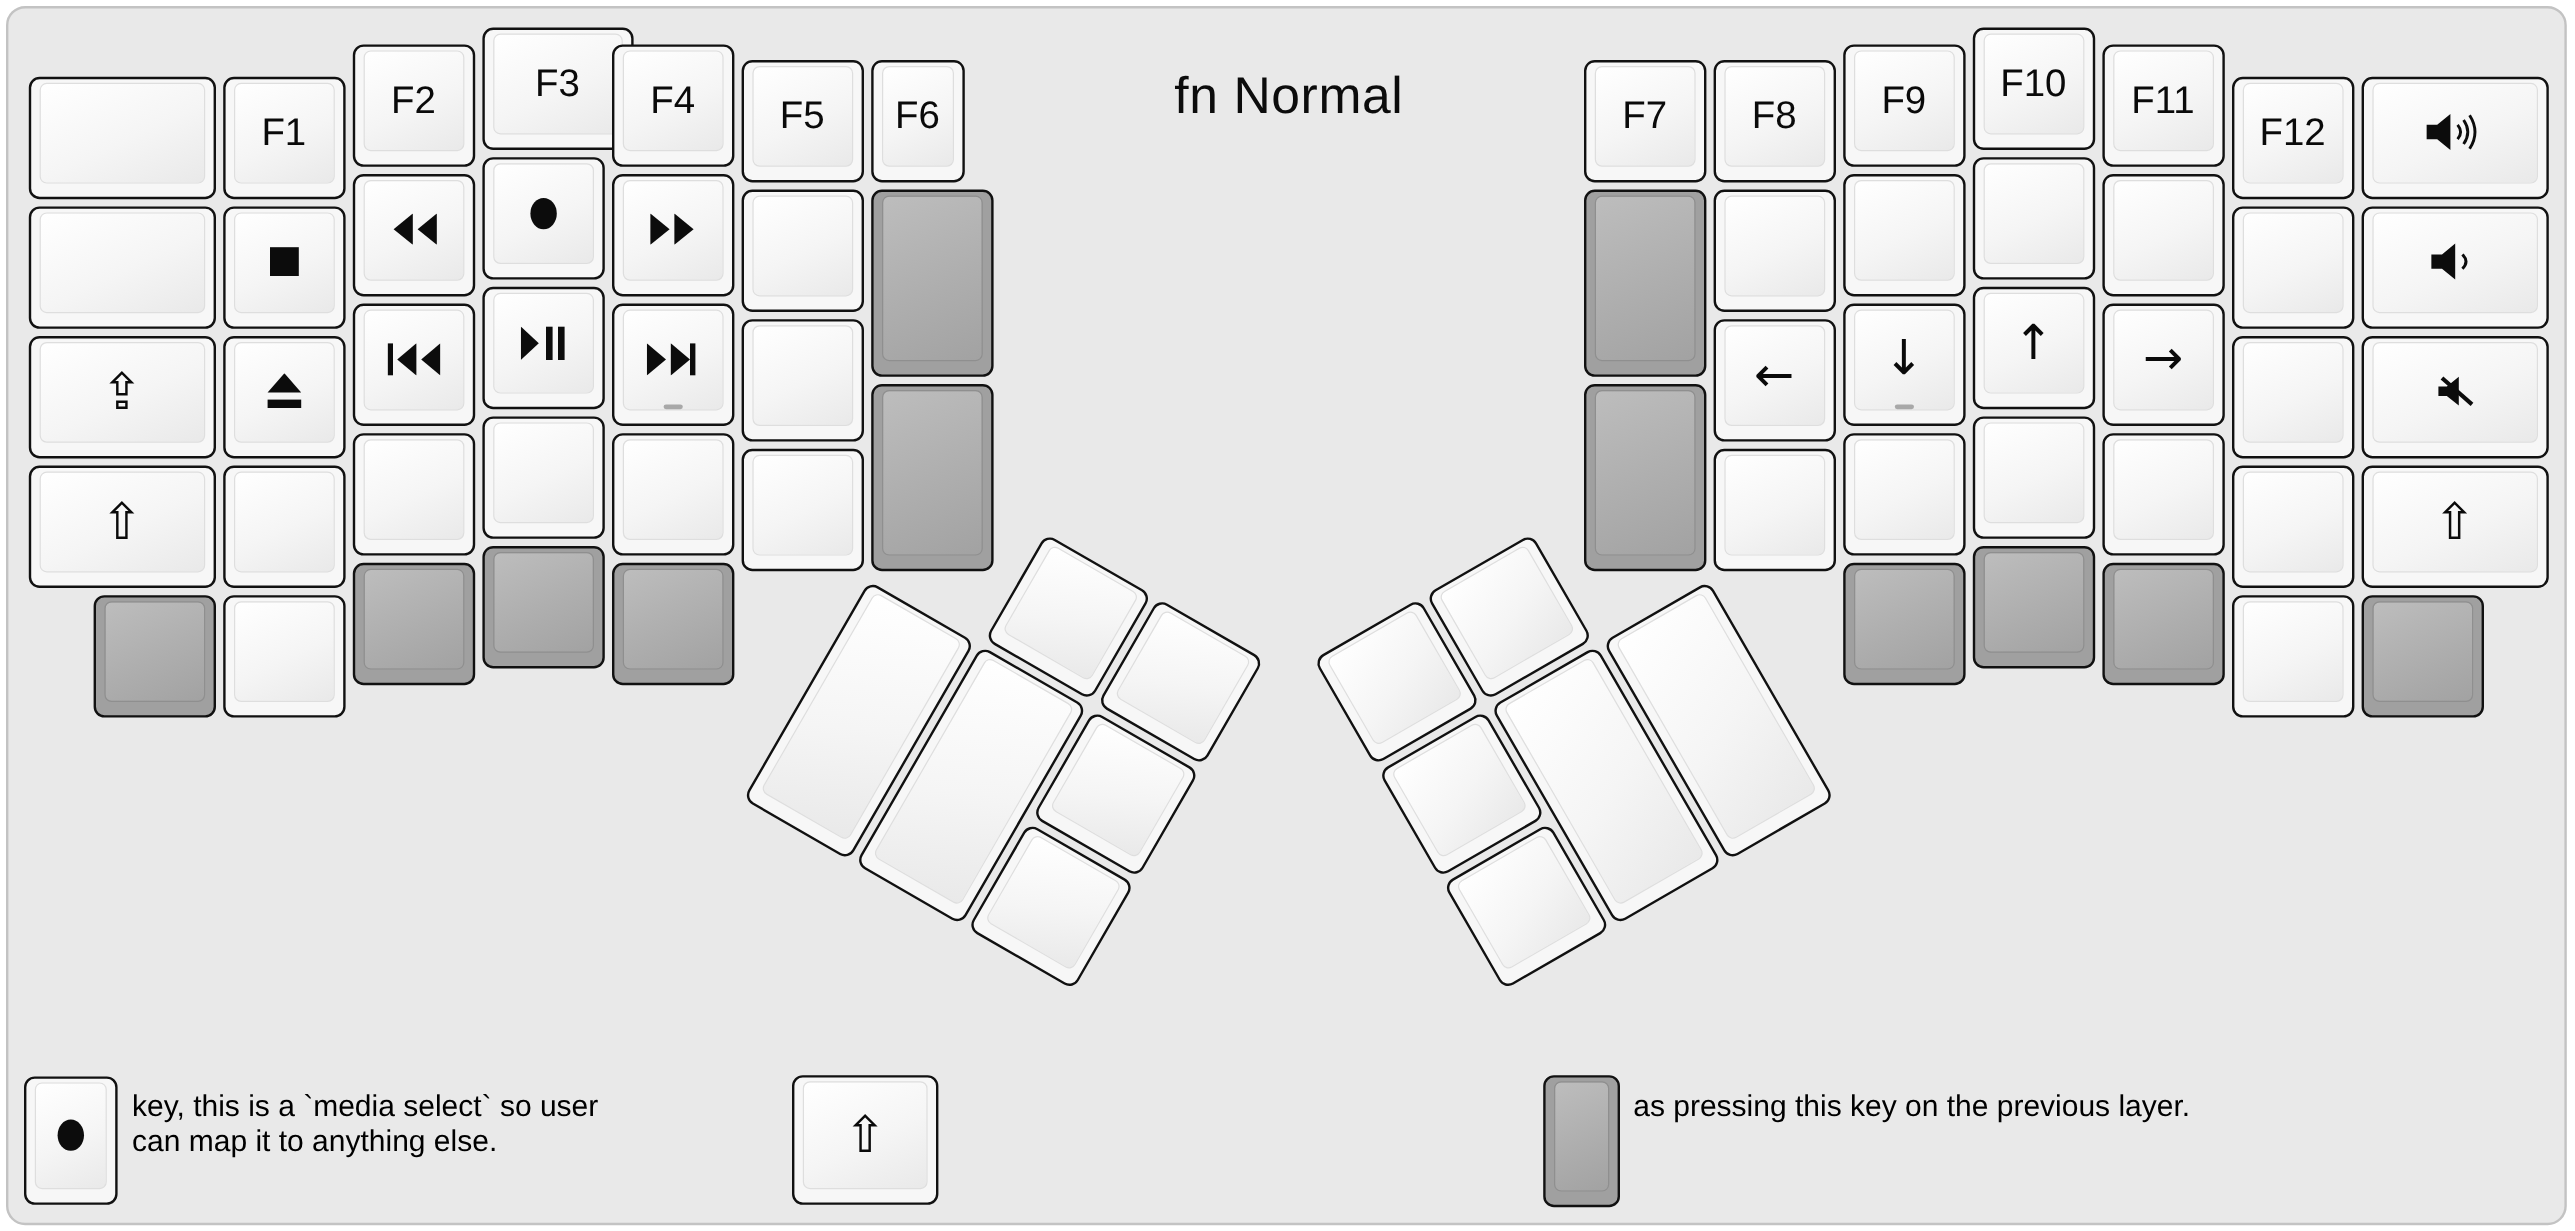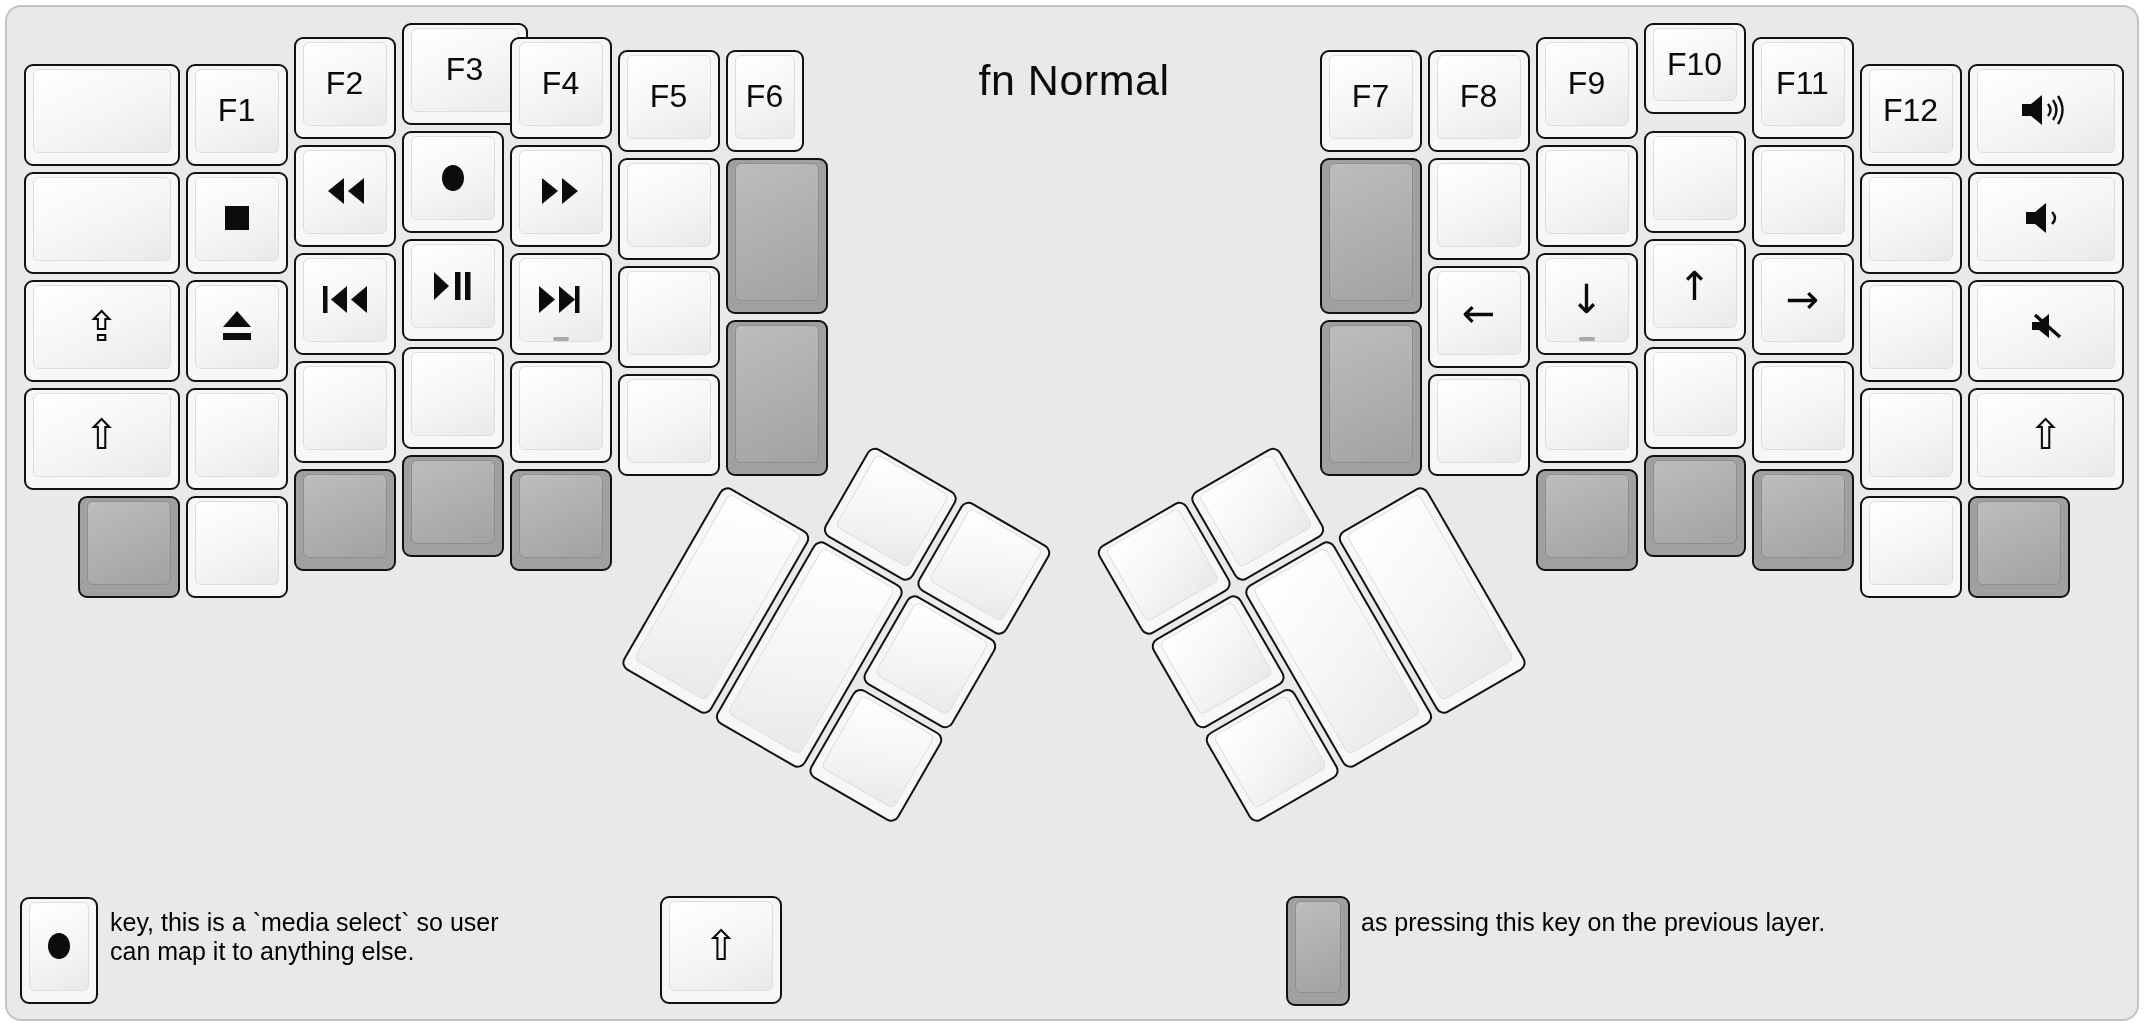--- a/index.html
+++ b/index.html
@@ -195,21 +195,21 @@
           <span class="content flabel">F7</span>
         </div>
         <div class="key k-white" style="left: 1406.5px; top: 29.5px; width: 102px; height: 102px;">
           <div class="surface"></div>
           <span class="content flabel">F8</span>
         </div>
         <div class="key k-white" style="left: 1514.5px; top: 16px; width: 102px; height: 102px;">
           <div class="surface"></div>
           <span class="content flabel">F9</span>
         </div>
-        <div class="key k-white" style="left: 1622.5px; top: 2.5px; width: 102px; height: 91px;">
+        <div class="key k-white" style="left: 1622.5px; top: 2.5px; width: 102px; height: 102px;">
           <div class="surface"></div>
           <span class="content flabel">F10</span>
         </div>
         <div class="key k-white" style="left: 1730.5px; top: 16px; width: 102px; height: 102px;">
           <div class="surface"></div>
           <span class="content flabel">F11</span>
         </div>
         <div class="key k-white" style="left: 1838.5px; top: 43px; width: 102px; height: 102px;">
           <div class="surface"></div>
           <span class="content flabel">F12</span>

